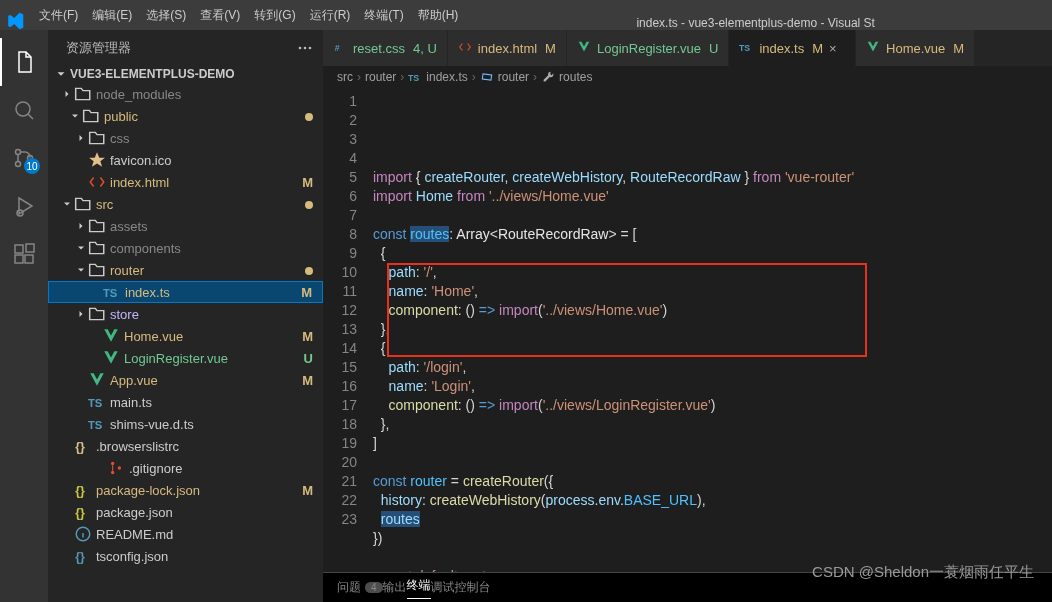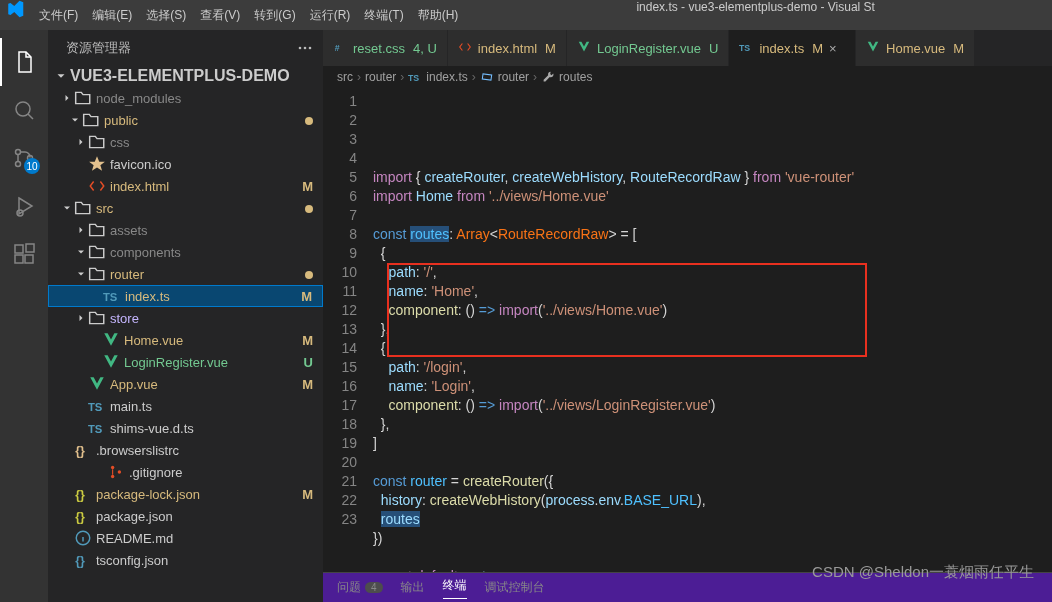--- a/index.html
+++ b/index.html
@@ -1,32 +1,32 @@
 <!DOCTYPE html>
 <html><head>
 <meta charset="utf-8">
 <style>
 * { margin: 0; padding: 0; box-sizing: border-box; font-family: "Segoe UI", "Microsoft YaHei", sans-serif; }
 body { width: 1052px; height: 602px; background: #1e1e1e; color: #ccc; font-size: 13px; overflow: hidden; position: relative; }
-.titlebar { height: 30px; background: #3c3c3c; display: flex; align-items: flex-start; padding: 0 6px; }
+.titlebar { height: 30px; background: #3c3c3c; display: flex; align-items: flex-end; padding: 0 6px; }
 .titlebar .logo { width: 18px; height: 18px; margin-right: 8px; }
 .menu { display: flex; }
 .menu-item { padding: 0 7px; line-height: 30px; color: #ccc; font-size: 12px; cursor: pointer; }
 .title-center { flex: 1; text-align: center; color: #ccc; font-size: 12px; }
 .main { display: flex; height: 572px; }
 .activitybar { width: 48px; background: #333; display: flex; flex-direction: column; align-items: center; padding-top: 8px; }
 .act-icon { width: 48px; height: 48px; display: flex; align-items: center; justify-content: center; cursor: pointer; color: #858585; position: relative; }
 .act-icon.active { color: #fff; border-left: 2px solid #fff; }
 .act-icon svg { width: 24px; height: 24px; }
 .badge { position: absolute; bottom: 8px; right: 8px; background: #007acc; color: #fff; border-radius: 8px; min-width: 16px; height: 16px; font-size: 10px; display: flex; align-items: center; justify-content: center; }
 .sidebar { width: 275px; background: #252526; display: flex; flex-direction: column; }
 .sidebar-header { height: 35px; display: flex; align-items: center; justify-content: space-between; padding: 0 10px 0 18px; font-size: 13px; color: #bbb; }
 .sidebar-icons { display: flex; gap: 12px; color: #bbb; }
 .sidebar-icons svg { width: 16px; height: 16px; cursor: pointer; }
-.project-header { display: flex; align-items: center; padding: 2px 6px; font-weight: bold; font-size: 16px; color: #ccc; cursor: pointer; }
+.project-header { display: flex; align-items: center; padding: 2px 6px; font-weight: bold; font-size: 12px; color: #ccc; cursor: pointer; }
 .project-header svg { width: 14px; height: 14px; margin-right: 2px; }
 .tree { overflow-y: auto; }
 .tree-item { display: flex; align-items: center; height: 22px; padding-right: 10px; cursor: pointer; font-size: 13px; }
 .tree-item.selected { background: #094771; border: 1px solid #007acc; }
 .tree-item .chev { width: 14px; display: inline-flex; justify-content: center; }
 .tree-item .icon { width: 18px; display: inline-flex; justify-content: center; margin-right: 4px; }
 .tree-item .label { flex: 1; white-space: nowrap; overflow: hidden; text-overflow: ellipsis; }
 .tree-item .status { width: 16px; text-align: right; font-weight: bold; }
 .dot { width: 8px; height: 8px; border-radius: 50%; display: inline-block; }
 .status.M, .mod { color: #d7ba7d; }
@@ -40,27 +40,27 @@
 .tab .icon svg { width: 14px; height: 14px; }
 .tab .close { width: 16px; color: #aaa; }
 .breadcrumb { height: 22px; display: flex; align-items: center; padding-left: 14px; font-size: 12px; color: #a0a0a0; gap: 4px; }
 .breadcrumb svg { width: 14px; height: 14px; }
 .code { flex: 1; display: flex; font-family: Consolas, monospace; font-size: 14px; line-height: 19px; overflow: hidden; position: relative; }
 .gutter { width: 50px; text-align: right; padding-right: 16px; color: #858585; padding-top: 4px; }
 .gutter .ln { height: 19px; }
 .code-content { flex: 1; padding-top: 4px; white-space: pre; position: relative; }
 .code-line { height: 19px; }
 .highlight-box { position: absolute; border: 2px solid #e8301f; }
-.panel { height: 30px; background: #4c1d95; border-top: 1px solid #444; display: flex; align-items: center; padding-left: 14px; font-size: 12px; gap: 18px; color: #888; }
+.panel { height: 30px; background: #000000; border-top: 1px solid #444; display: flex; align-items: center; padding-left: 14px; font-size: 12px; color: #888; }
 .panel .ptab { cursor: pointer; }
 .panel .ptab.active { color: #fff; border-bottom: 1px solid #fff; padding-bottom: 4px; }
 .panel .count { background: #4d4d4d; border-radius: 8px; padding: 0 6px; font-size: 10px; margin-left: 4px; }
 .watermark { position: absolute; bottom: 20px; right: 18px; color: #999; font-size: 15px; pointer-events: none; }
 .tk-k { color: #c586c0; } .tk-s { color: #ce9178; } .tk-v { color: #9cdcfe; }
-.tk-t { color: #f97316; } .tk-f { color: #dcdcaa; } .tk-c { color: #4fc1ff; }
+.tk-t { color: #e5e5e5; } .tk-f { color: #dcdcaa; } .tk-c { color: #4fc1ff; }
 .tk-p { color: #d4d4d4; } .tk-b { color: #569cd6; }
 .sel-bg { background: #264f78; }
 </style>
 </head>
 <body>
 
 <div class="titlebar">
   <svg class="logo" viewBox="0 0 24 24">
       <path fill="#0098ff" d="M23 3l-5-2-7 7-5-4-3 1v14l3 1 5-4 7 7 5-2V3z"></path>
     </svg>

